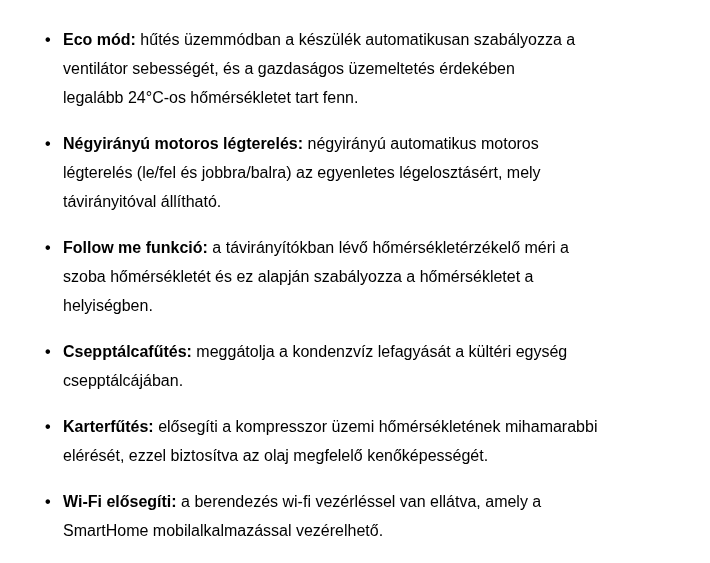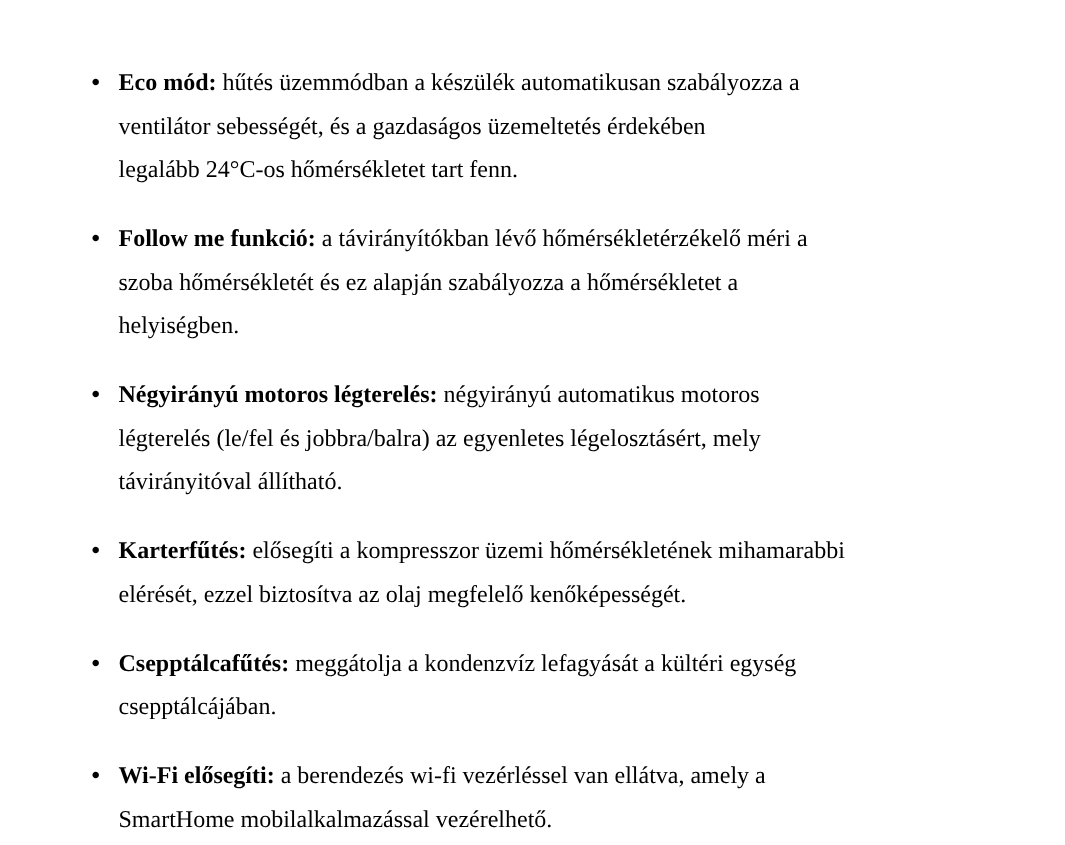--- a/index.html
+++ b/index.html
@@ -15,24 +15,23 @@
     font-size: 16px;
     line-height: 29px;
     color: #000000;
   }
   .content {
     padding-top: 25px;
     width: 710px;
     box-sizing: border-box;
   }
   ul.feature-list {
-    margin: 16px;
+    margin: 0;
     padding: 0;
     list-style: none;
-    font-family: Liberation Serif, serif;
   }
   ul.feature-list li {
     position: relative;
     margin: 0 0 17px 63px;
     width: 625px;
   }
   ul.feature-list li::before {
     content: "\2022";
     position: absolute;
     left: -18px;
@@ -49,30 +48,30 @@
 </style>
 </head>
 <body>
 
 <div class="content">
   <ul class="feature-list">
     <li><span class="feature-term">Eco mód:</span><span class="feature-description"> hűtés üzemmódban a készülék automatikusan szabályozza a
 ventilátor sebességét, és a gazdaságos üzemeltetés érdekében
 legalább 24°C-os hőmérsékletet tart fenn.</span></li>
 
+    <li><span class="feature-term">Négyirányú motoros légterelés:</span><span class="feature-description"> négyirányú automatikus motoros
+légterelés (le/fel és jobbra/balra) az egyenletes légelosztásért, mely
+távirányitóval állítható.</span></li>
+
     <li><span class="feature-term">Follow me funkció:</span><span class="feature-description"> a távirányítókban lévő hőmérsékletérzékelő méri a
 szoba hőmérsékletét és ez alapján szabályozza a hőmérsékletet a
 helyiségben.</span></li>
 
-    <li><span class="feature-term">Négyirányú motoros légterelés:</span><span class="feature-description"> négyirányú automatikus motoros
-légterelés (le/fel és jobbra/balra) az egyenletes légelosztásért, mely
-távirányitóval állítható.</span></li>
+    <li><span class="feature-term">Csepptálcafűtés:</span><span class="feature-description"> meggátolja a kondenzvíz lefagyását a kültéri egység
+csepptálcájában.</span></li>
 
     <li><span class="feature-term">Karterfűtés:</span><span class="feature-description"> elősegíti a kompresszor üzemi hőmérsékletének mihamarabbi
 elérését, ezzel biztosítva az olaj megfelelő kenőképességét.</span></li>
-
-    <li><span class="feature-term">Csepptálcafűtés:</span><span class="feature-description"> meggátolja a kondenzvíz lefagyását a kültéri egység
-csepptálcájában.</span></li>
 
     <li><span class="feature-term">Wi-Fi elősegíti:</span><span class="feature-description"> a berendezés wi-fi vezérléssel van ellátva, amely a
 SmartHome mobilalkalmazással vezérelhető.</span></li>
   </ul>
 </div>
 
 </body></html>

